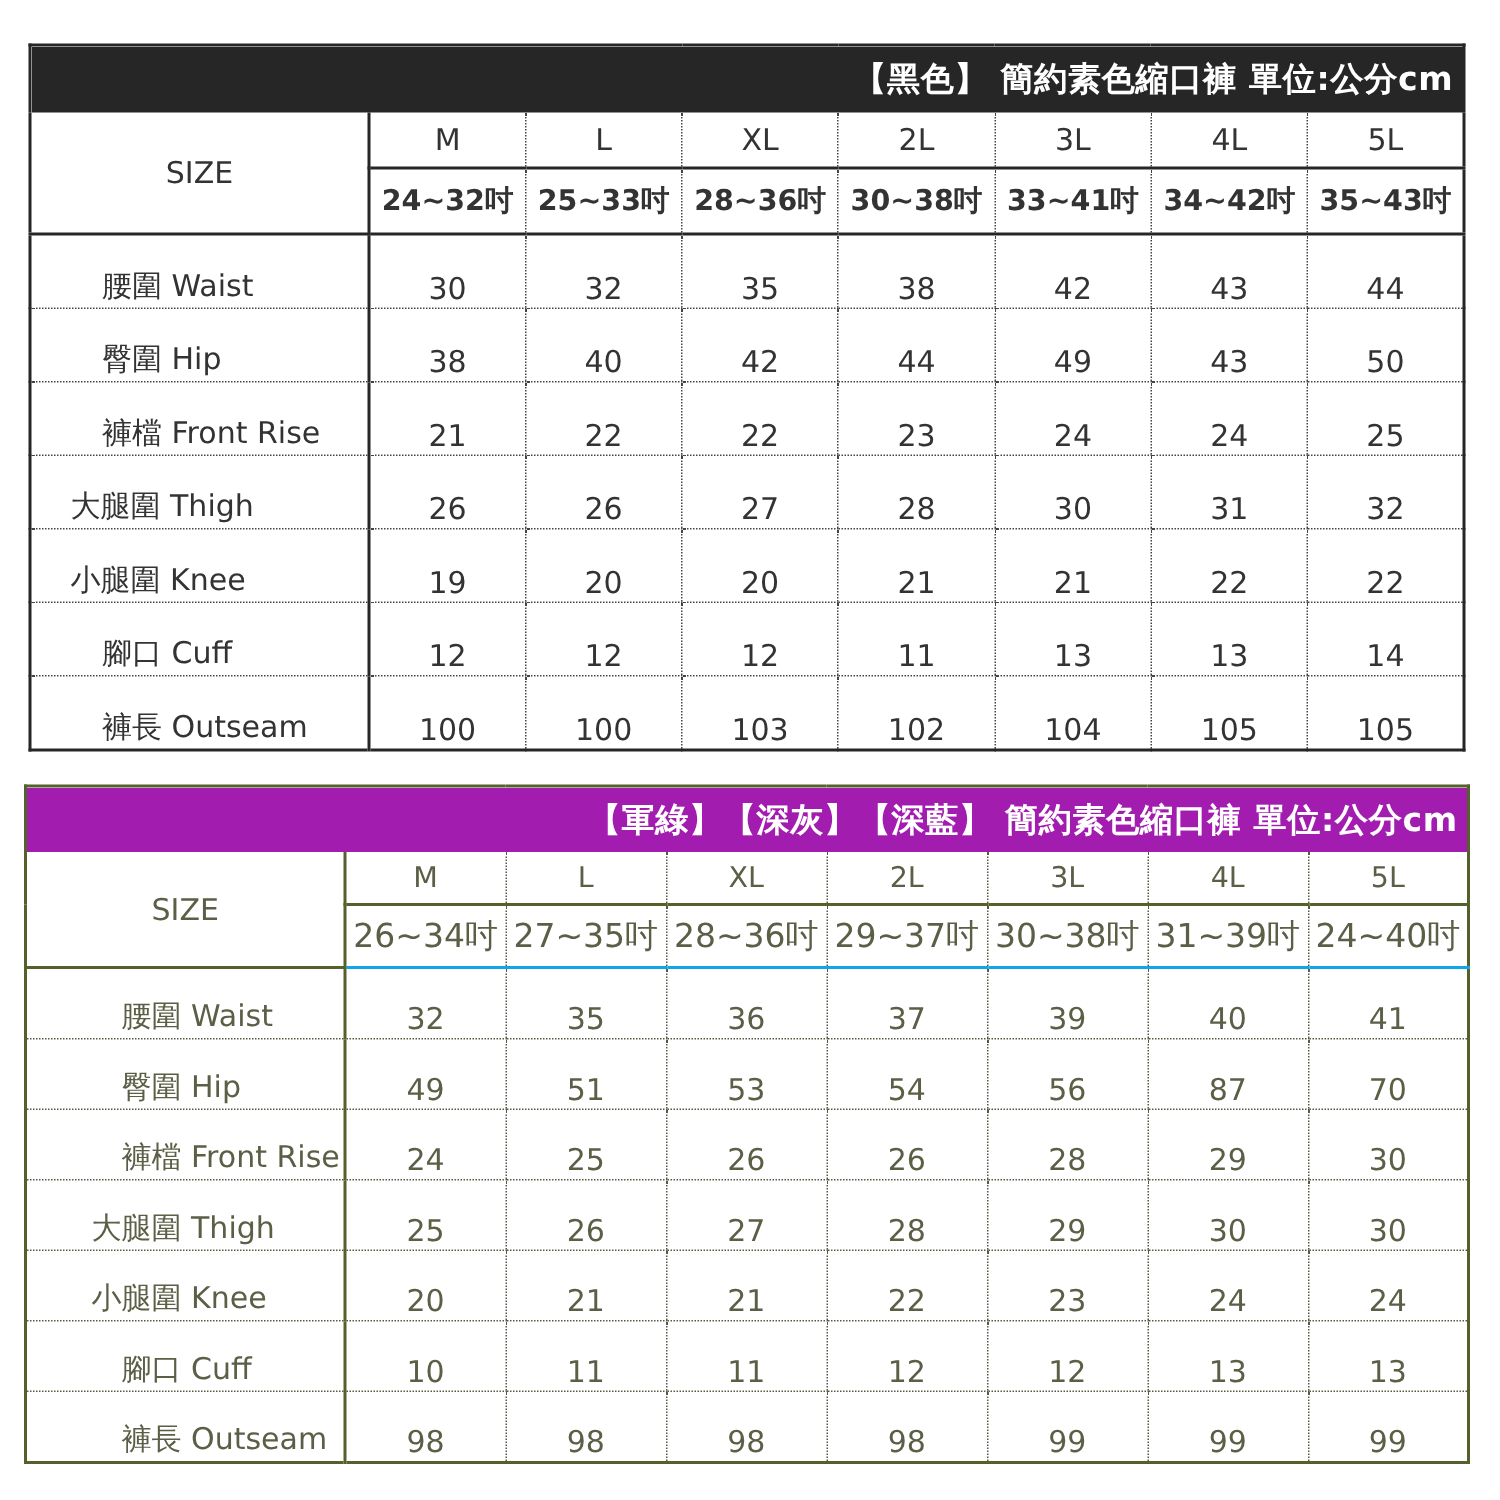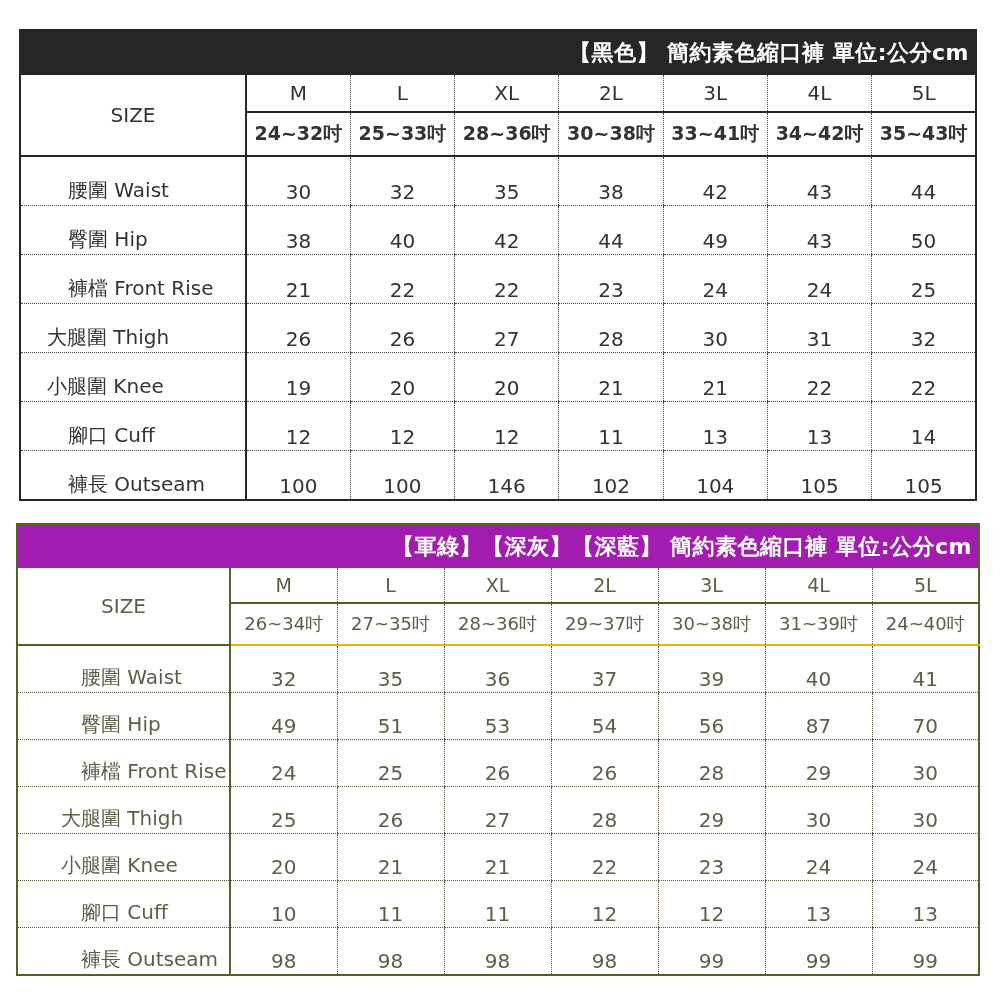--- a/index.html
+++ b/index.html
@@ -18,21 +18,21 @@
   #t1 .dot-l { border-left: 1px dotted #444444; }
   #t1 .row-label { text-align: left; font-size: 19px; border-right: 2px solid #262626; padding-left: 0; }
   #t1 .data-row td { height: 47px; border-bottom: 1px dotted #444444; font-size: 20px; vertical-align: bottom; padding-bottom: 1px; }
   #t1 .data-row.last td { border-bottom: none; }
 
   
   #t2 { left: 16px; top: 523px; width: 964px; border: 2px solid #55612a; color: #5a5f45; }
   #t2 .title-row td { background: #a21caf; height: 43px; }
   #t2 .size-label-cell { border-right: 2px solid #55612a; border-bottom: 2px solid #55612a; font-size: 20px; vertical-align: middle; }
   #t2 .size-name { height: 34px; font-size: 19px; border-bottom: 2px solid #55612a; vertical-align: middle; }
-  #t2 .inch { height: 40px; font-size: 18px; border-bottom: 2px solid #eab308; vertical-align: middle; }
+  #t2 .inch { height: 40px; font-size: 22px; border-bottom: 2px solid #0ea5e9; vertical-align: middle; }
   #t2 .dot-l { border-left: 1px dotted #555a45; }
   #t2 .row-label { text-align: left; font-size: 19px; border-right: 2px solid #55612a; }
   #t2 .data-row td { height: 45px; border-bottom: 1px dotted #555a45; font-size: 20px; vertical-align: bottom; padding-bottom: 1px; }
   #t2 .data-row.last td { border-bottom: none; }
 </style>
 </head>
 <body>
 
 <table class="size-table" id="t1">
   <colgroup>
@@ -127,21 +127,21 @@
         <td class="dot-l">12</td>
         <td class="dot-l">11</td>
         <td class="dot-l">13</td>
         <td class="dot-l">13</td>
         <td class="dot-l">14</td>
       </tr>
       <tr class="data-row last">
         <td class="row-label" style="padding-left: 47px;">褲長 Outseam</td>
         <td>100</td>
         <td class="dot-l">100</td>
-        <td class="dot-l">146</td>
+        <td class="dot-l">103</td>
         <td class="dot-l">102</td>
         <td class="dot-l">104</td>
         <td class="dot-l">105</td>
         <td class="dot-l">105</td>
       </tr>
     </tbody>
 </table>
 
 <table class="size-table" id="t2">
   <colgroup>

